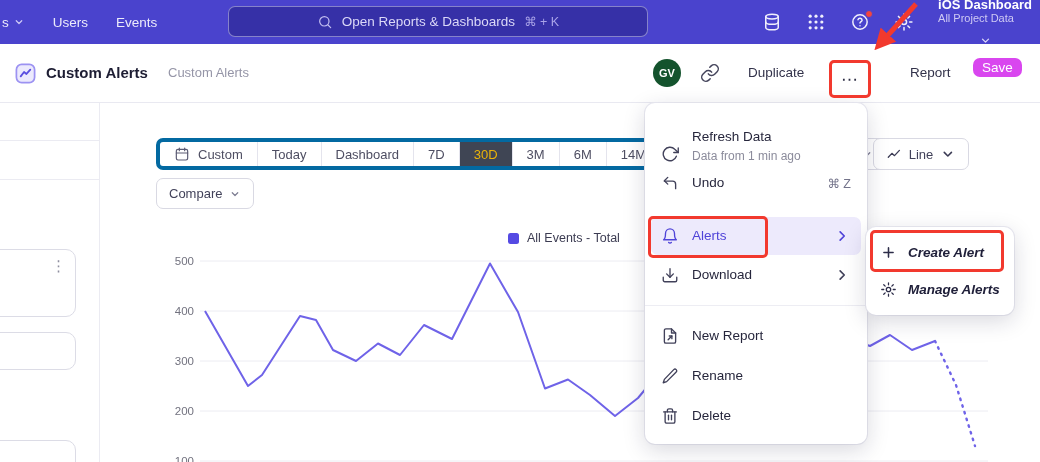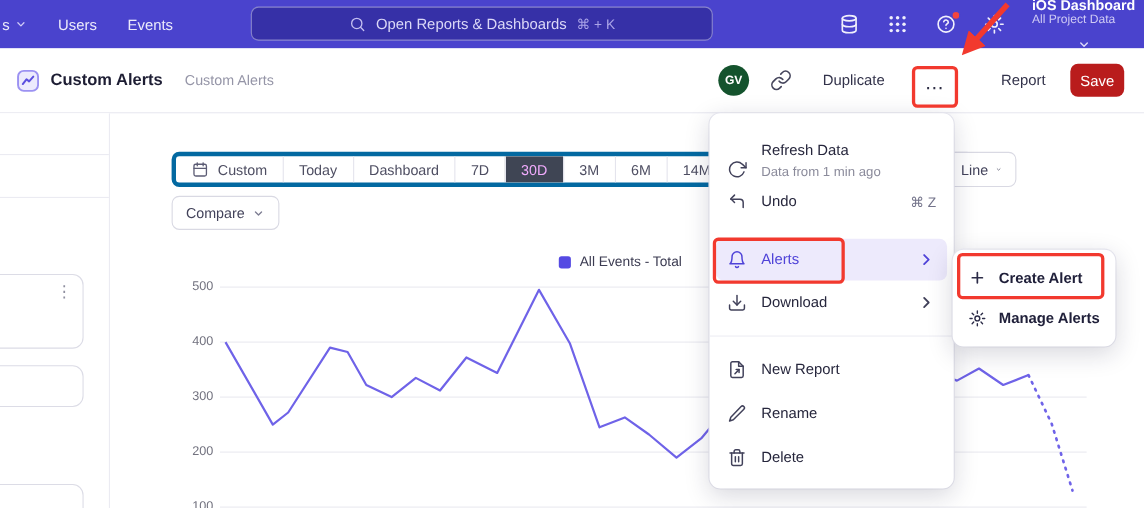--- a/index.html
+++ b/index.html
@@ -26,40 +26,40 @@
   
   .subheader { position:absolute; top:44px; left:0; right:0; height:59px; background:#fff; border-bottom:1px solid #e9e9f1; }
   .board-icon { position:absolute; left:14px; top:18px; width:23px; height:23px; }
   .page-title { position:absolute; left:46px; top:0; line-height:58px; font-size:15px; font-weight:bold; color:#1d1d33; }
   .breadcrumb { position:absolute; left:168px; top:0; line-height:58px; font-size:13px; color:#9595a7; }
   .avatar { position:absolute; left:653px; top:15px; width:28px; height:28px; border-radius:50%; background:#14532d; color:#fff; font-size:11px; font-weight:bold; display:flex; align-items:center; justify-content:center; cursor:pointer; }
   .link-btn { position:absolute; left:700px; top:19px; width:20px; height:20px; color:#45455c; cursor:pointer; }
   .link-btn .icn{ width:20px; height:20px; }
   .hdr-text-btn { position:absolute; top:0; line-height:58px; font-size:13.5px; color:#32324a; cursor:pointer; }
   .more-btn { position:absolute; left:836px; top:21px; width:28px; height:28px; border-radius:6px; display:flex; align-items:center; justify-content:center; font-size:17px; color:#2e2e45; letter-spacing:1px; cursor:pointer; }
-  .save-btn { position:absolute; left:973px; top:14px; width:49px; height:30px; background:#b91c1c; border:none; border-radius:7px; color:#fff; font-size:13.5px; font-family:inherit; cursor:pointer; }
+  .save-btn { position:absolute; left:973px; top:14px; width:49px; height:19px; background:#d946ef; border:none; border-radius:7px; color:#fff; font-size:13.5px; font-family:inherit; cursor:pointer; }
 
   
   .sidebar { position:absolute; left:0; top:103px; bottom:0; width:100px; background:#fff; border-right:1px solid #ebebf2; }
   .side-sep { position:absolute; left:0; width:100%; height:1px; background:#ebebf2; }
   .side-card { position:absolute; left:-10px; width:86px; border:1px solid #dcdce6; border-radius:10px; background:#fff; cursor:pointer; }
   .kebab { position:absolute; right:9px; top:8px; font-size:15px; color:#8f8fa0; cursor:pointer; line-height:1; }
 
   
   .segments { position:absolute; left:156px; top:138px; height:32px; display:flex; align-items:stretch; background:#fff; border:4px solid #0369a1; border-radius:7px; overflow:hidden; }
   .segment { display:flex; align-items:center; gap:8px; padding:0 14px; font-size:13px; color:#4e4e62; border-left:1px solid #e4e4ed; cursor:pointer; white-space:nowrap; }
   .segment:first-child { border-left:none; }
   .segment .icn { width:16px; height:16px; color:#5c5c74; }
-  .segment.active { background:#3f4554; color:#f0abfc; }
+  .segment.active { background:#3f4554; color:#eab308; }
   .btn { position:absolute; height:32px; background:#fff; border:1px solid #d9d9e3; border-radius:7px; display:flex; align-items:center; gap:7px; padding:0 12px; font-size:13px; color:#42425a; cursor:pointer; }
   .btn .icn { width:15px; height:15px; color:#55556e; }
   .btn .chev { width:12px; height:12px; color:#7d7d92; }
   .compare-btn { left:156px; top:178px; height:31px; }
   .hidden-chevron-btn { left:830px; top:138px; width:56px; justify-content:flex-end; }
-  .line-btn { left:848px; top:138px; width:76px; justify-content:center; }
+  .line-btn { left:873px; top:138px; width:96px; justify-content:center; }
   .line-btn .icn { width:18px; height:18px; color:#3c3c55; }
 
   
   .legend { position:absolute; left:508px; top:231px; display:flex; align-items:center; gap:8px; font-size:12.5px; color:#3c3c52; cursor:pointer; }
   .legend-swatch { width:11px; height:11px; border-radius:2.5px; background:#554ae3; }
   .y-label { position:absolute; left:158px; width:36px; text-align:right; font-size:11.5px; color:#72727f; line-height:12px; }
   .plot { position:absolute; left:200px; top:252px; width:788px; height:210px; pointer-events:none; }
 
   
   .menu { position:absolute; left:645px; top:103px; width:222px; background:#fff; border-radius:10px; box-shadow:0 6px 22px rgba(25,25,60,.17), 0 0 0 1px #ededf4; padding:10px 0 8px; z-index:40; }
@@ -70,21 +70,21 @@
   .mi-label { line-height:18px; }
   .mi-sub { font-size:12px; color:#8b8b9b; margin-top:3px; }
   .mi-shortcut { margin-left:auto; font-size:12.5px; color:#73738a; }
   .mi-chevron { margin-left:auto; width:13px; height:13px; color:#9b9bac; }
   .menu-item.highlighted { background:#edeafc; color:#4f43d8; border-radius:7px; margin:14px 6px 0; padding:0 10px; height:38px; }
   .menu-item.highlighted .icn { color:#4f43d8; }
   .menu-divider { height:1px; background:#ededf3; margin:10px 0; }
 
   
   .submenu { position:absolute; left:866px; top:227px; width:148px; background:#fff; border-radius:10px; box-shadow:0 6px 22px rgba(25,25,60,.17), 0 0 0 1px #ededf4; padding:7px 0; z-index:45; }
-  .submenu-item { display:flex; align-items:center; gap:11px; height:37px; padding:0 14px; font-size:13.5px; font-weight:bold; color:#20203a; cursor:pointer; }
+  .submenu-item { display:flex; align-items:center; gap:11px; height:37px; padding:0 14px; font-size:13.5px; font-weight:bold; color:#20203a; cursor:pointer;font-style:italic; }
   .submenu-item .icn { width:17px; height:17px; color:#2c2c48; flex:none; }
 
   
   .red-box { position:absolute; border:3px solid #f2392e; border-radius:5px; z-index:100; pointer-events:none; }
   .arrow-svg { position:absolute; z-index:100; pointer-events:none; }
 
   .icn { display:inline-flex; }
   .icn svg { width:100%; height:100%; }
 </style>
 </head>

